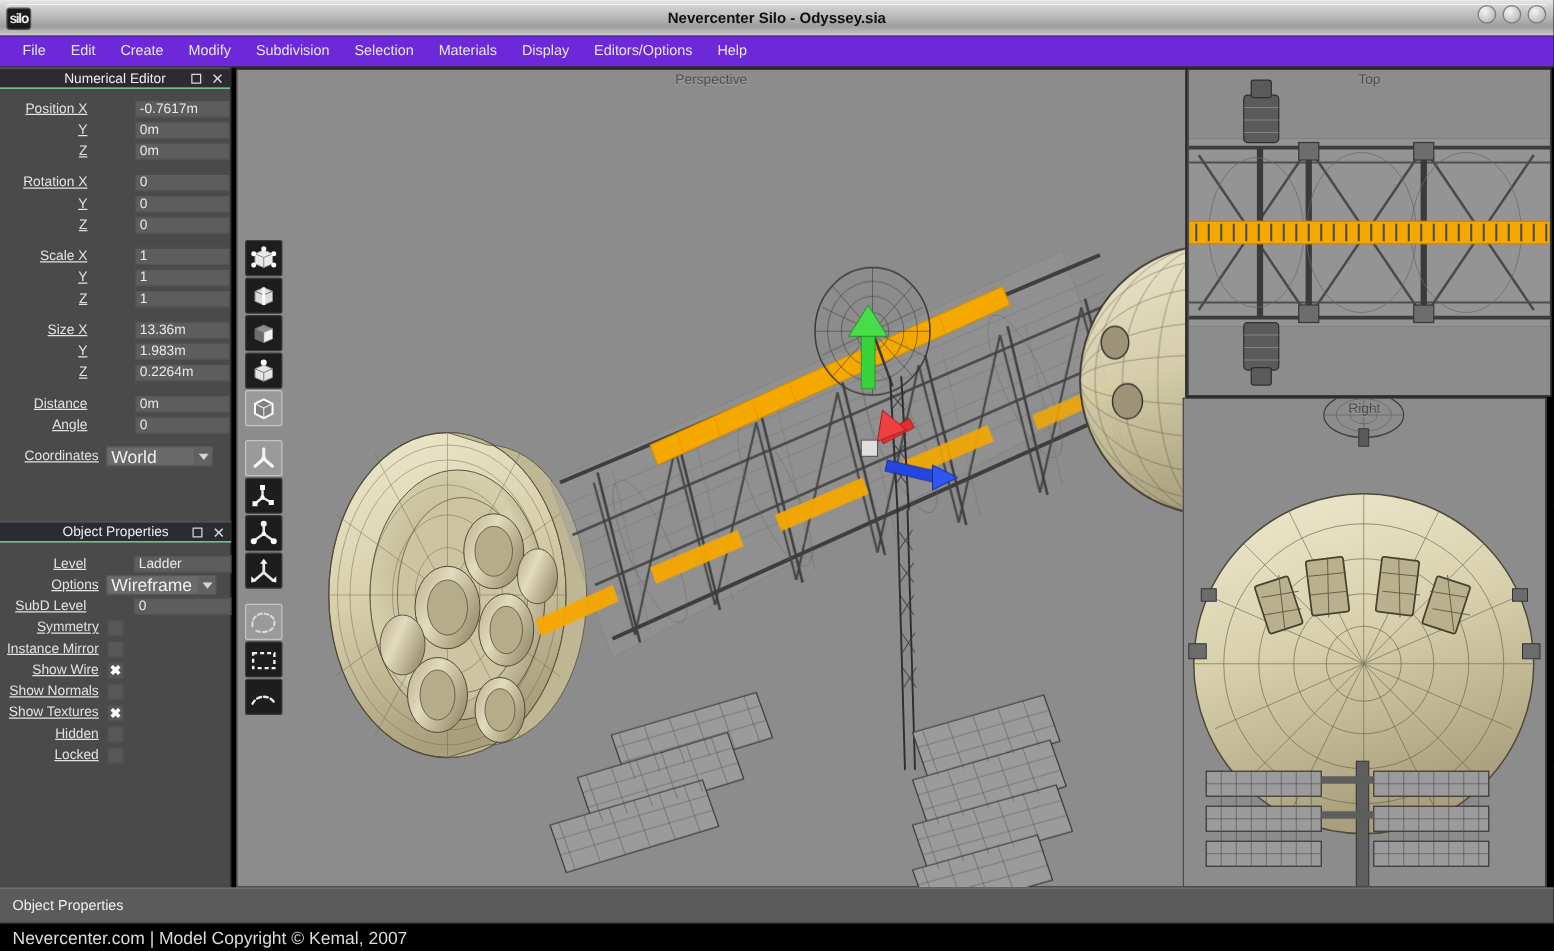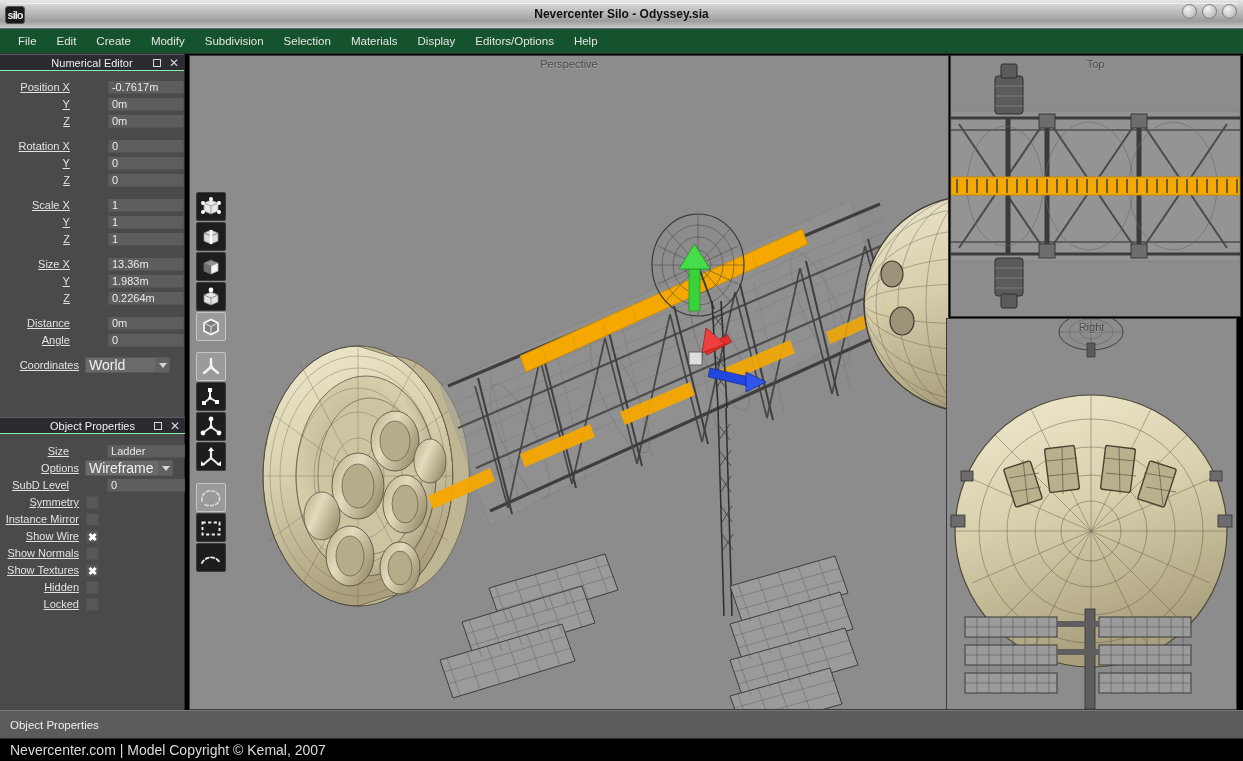--- a/index.html
+++ b/index.html
@@ -32,21 +32,21 @@
   .win-btns{ position:absolute; right:6px; top:4px; display:flex; gap:5px; }
   .win-btn{
     width:15px; height:15px; border-radius:50%;
     background:radial-gradient(circle at 35% 30%,#f4f4f4,#c8c8c8 60%,#a3a3a3 100%);
     border:1px solid #7d7d7d;
   }
 
   
   .menubar{
     position:absolute; left:0; top:29px; width:1243px; height:25px;
-    background:#14532d; border-bottom:1px solid #2e2e2e;
+    background:#6d28d9; border-bottom:1px solid #2e2e2e;
     display:flex; align-items:center; padding-left:8px;
   }
   .menu-item{
     color:#e6e6e6; font-size:11.5px; padding:3px 10px; cursor:default; white-space:nowrap;
   }
 
   
   .leftcol{
     position:absolute; left:0; top:54px; width:185px; height:656px;
     background:#4a4a4a; border-right:1px solid #2b2b2b;
@@ -255,21 +255,21 @@
             <div class="ph-sq"></div>
           </div>
         <div class="ph-btn">
             <div class="ph-x">✕</div>
           </div>
       </div>
     </div>
 
     <div class="rows" style="position:absolute; left:0; top:381px; width:185px;">
       <div class="row">
-        <div class="lbl">Size</div>
+        <div class="lbl">Level</div>
         <div class="fld wide">Ladder</div>
       </div>
       <div class="row">
         <div class="lbl">Options</div>
         <div class="select" style="width:88px;">
           <span>Wireframe</span>
           <div class="ar-box">
               <div class="arrow"></div>
             </div>
         </div>

